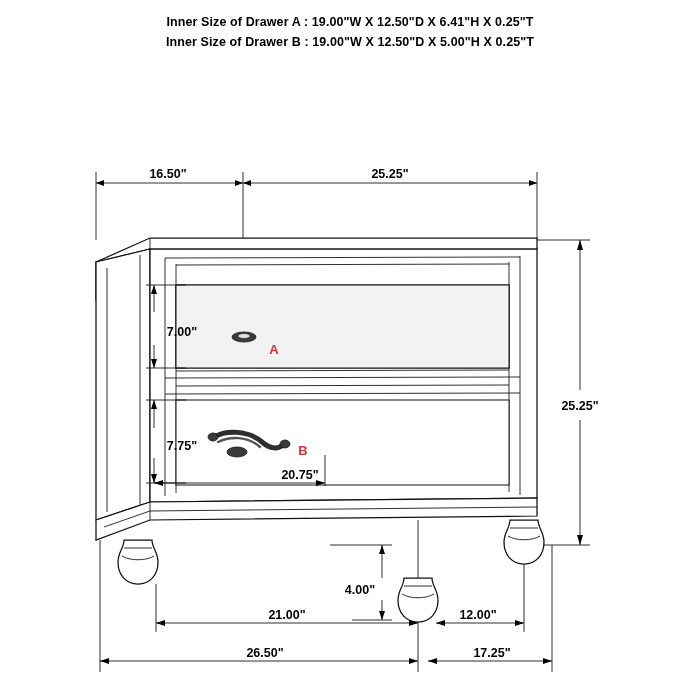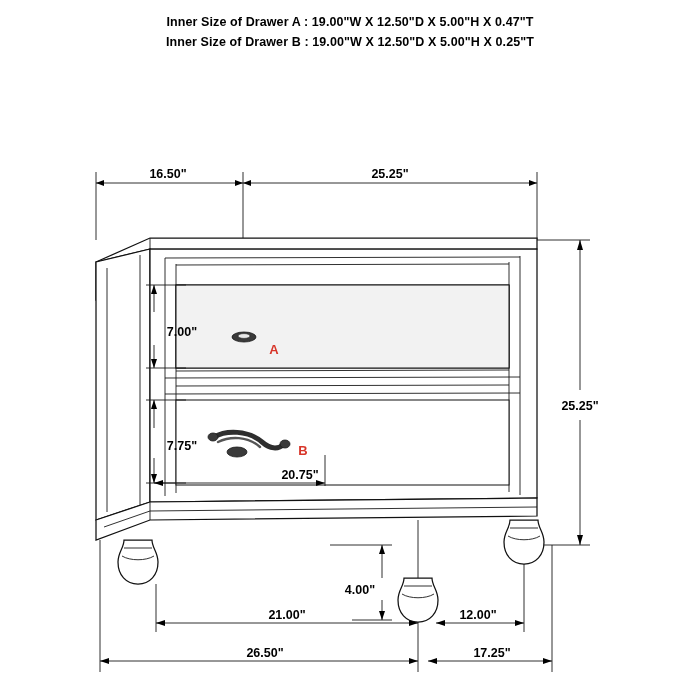--- a/index.html
+++ b/index.html
@@ -74,21 +74,21 @@
     stroke: #1a1a1a;
     stroke-width: 0.8;
   }
 </style>
 </head>
 <body>
 
 <div id="stage">
 
   <div class="hdr">
-    <div class="line1">Inner Size of Drawer A : 19.00"W X 12.50"D X 5.00"H X  0.47"T</div>
+    <div class="line1">Inner Size of Drawer A : 19.00"W X 12.50"D X 6.41"H X  0.25"T</div>
     <div class="line2">Inner Size of Drawer B : 19.00"W X 12.50"D X 5.00"H X  0.25"T</div>
   </div>
 
   <svg class="dwg" width="700" height="700" viewBox="0 0 700 700">
 
     <g>
 
       <line class="thin" x1="96" y1="172" x2="96" y2="240"></line>
       <line class="thin" x1="243" y1="172" x2="243" y2="252"></line>
       <line class="thin" x1="537" y1="172" x2="537" y2="240"></line>

